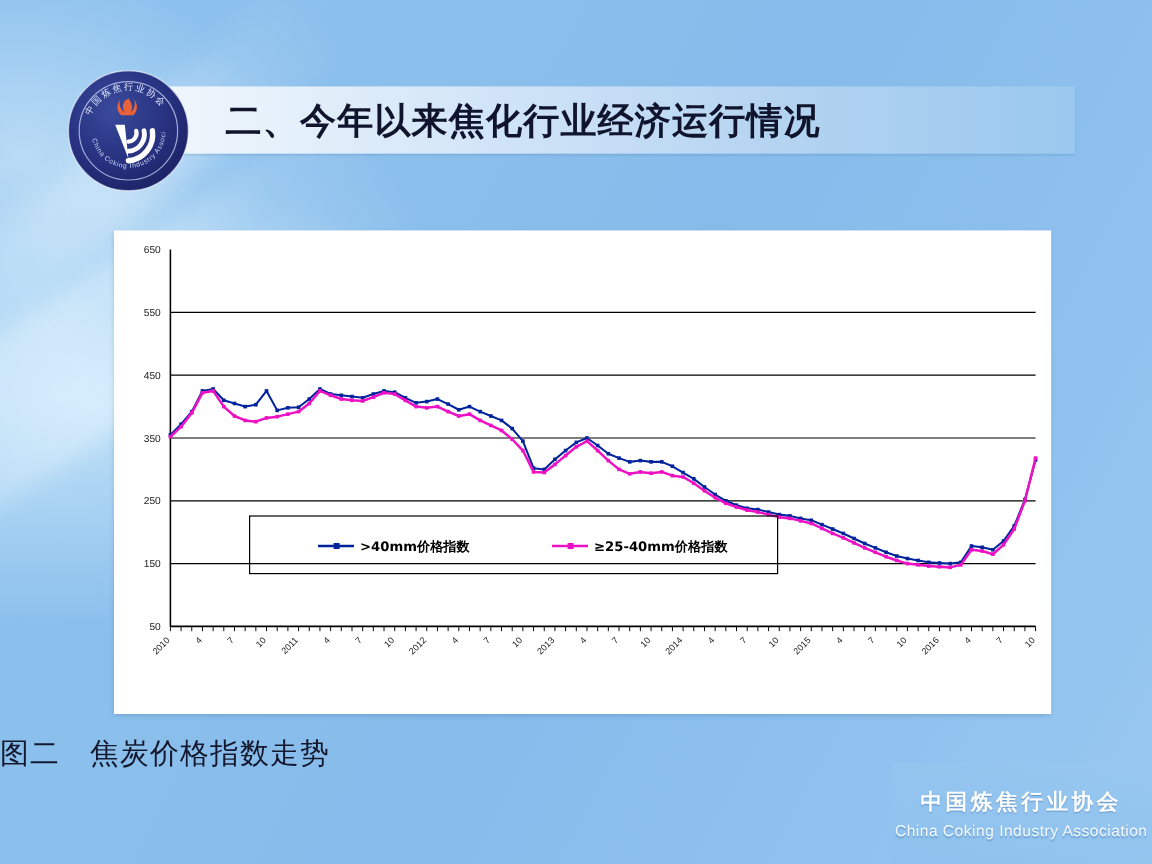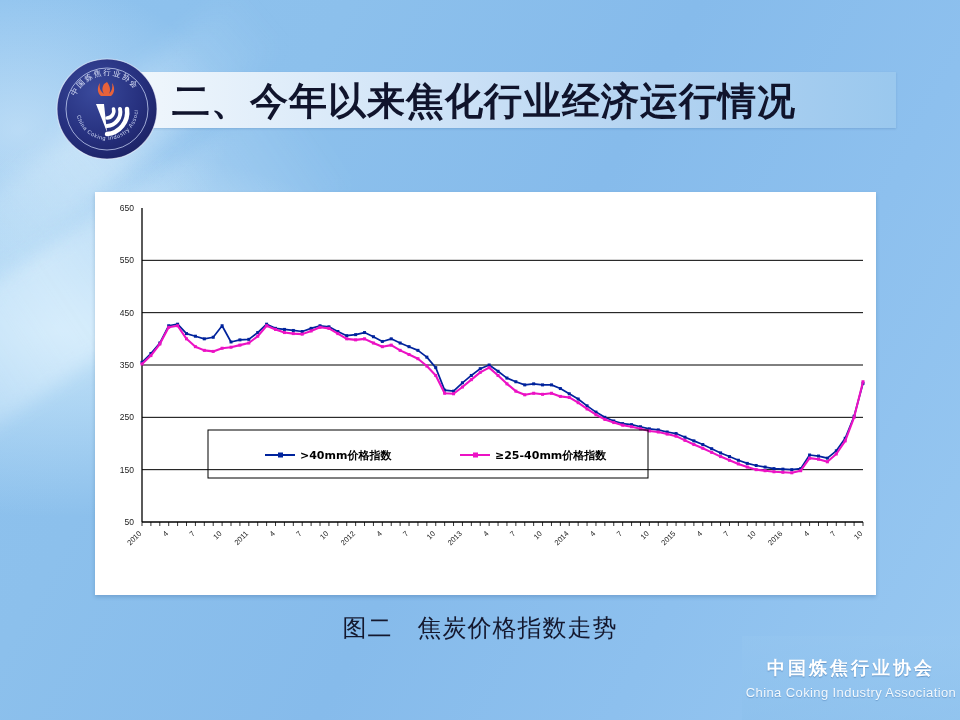--- a/index.html
+++ b/index.html
@@ -28,39 +28,39 @@
     transform:rotate(-40deg);filter:blur(11px);pointer-events:none;
   }
 
   
   .title-band{
     position:absolute;left:96px;top:72px;width:800px;height:56px;
     background:linear-gradient(90deg,#f4f9fd 0%,#e8f2fb 14%,#cfe3f7 42%,#b3d3f1 70%,#9ac8ee 100%);
     box-shadow:0 1px 2px rgba(30,70,120,.18);
   }
   .title-text{
-    position:absolute;left:172px;top:76px;width:700px;height:50px;
+    position:absolute;left:188px;top:76px;width:700px;height:50px;
     display:flex;align-items:center;
     font-family:"DejaVu Serif","Liberation Serif",serif;
-    font-size:38px;font-weight:700;color:#10142c;letter-spacing:1px;
+    font-size:30px;font-weight:700;color:#10142c;letter-spacing:1px;
     white-space:nowrap;
   }
   .logo{
     position:absolute;left:54px;top:56px;width:106px;height:106px;
   }
 
   
   .card{
     position:absolute;left:95px;top:192px;width:781px;height:403px;
     background:#ffffff;box-shadow:0 2px 4px rgba(20,60,110,.22);
   }
   .card svg{display:block;}
 
   .caption{
-    position:absolute;left:0;top:612px;width:960px;text-align:center;
+    position:absolute;left:0;top:612px;width:960px;text-align:left;
     font-family:"DejaVu Serif","Liberation Serif",serif;
     font-size:24px;color:#14182e;letter-spacing:1px;
   }
 
   
   .brand{
     position:absolute;right:0;bottom:0;width:218px;height:84px;
     background:linear-gradient(180deg,rgba(152,200,240,.35) 0%,rgba(140,192,236,.55) 100%);
     display:flex;flex-direction:column;align-items:center;justify-content:center;
   }

